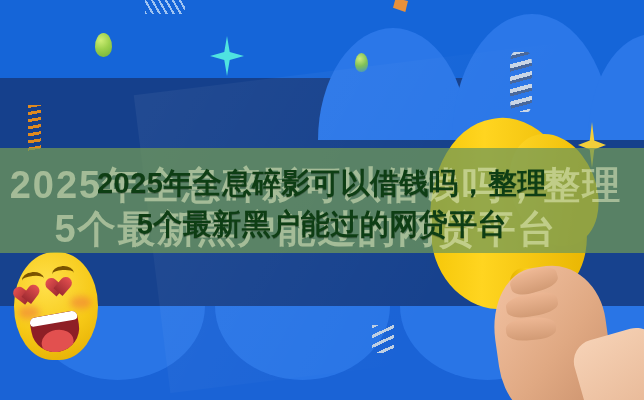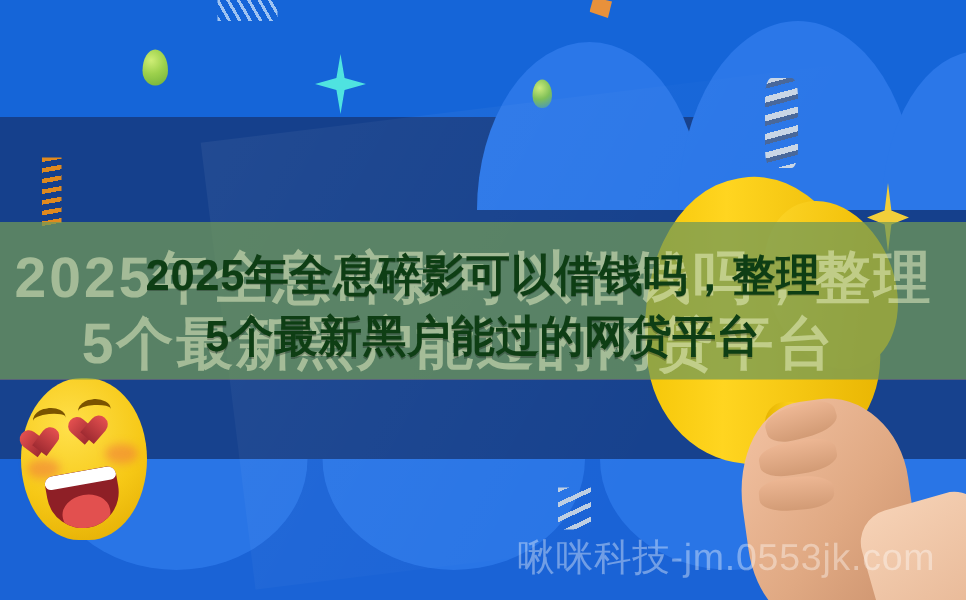--- a/index.html
+++ b/index.html
@@ -357,15 +357,14 @@
 
   <div id="title-band"></div>
 
   <div id="title-stack">
     <div class="title-line ghost ghost-1">2025年全息碎影可以借钱吗，整理</div>
     <div class="title-line ghost ghost-2">5个最新黑户能过的网贷平台</div>
     <div class="title-line fore fore-1">2025年全息碎影可以借钱吗，整理</div>
     <div class="title-line fore fore-2">5个最新黑户能过的网贷平台</div>
   </div>
 
-  <div id="watermark">啾咪科技-jm.0553jk.com</div>
 
 </div>
 
 </body></html>

